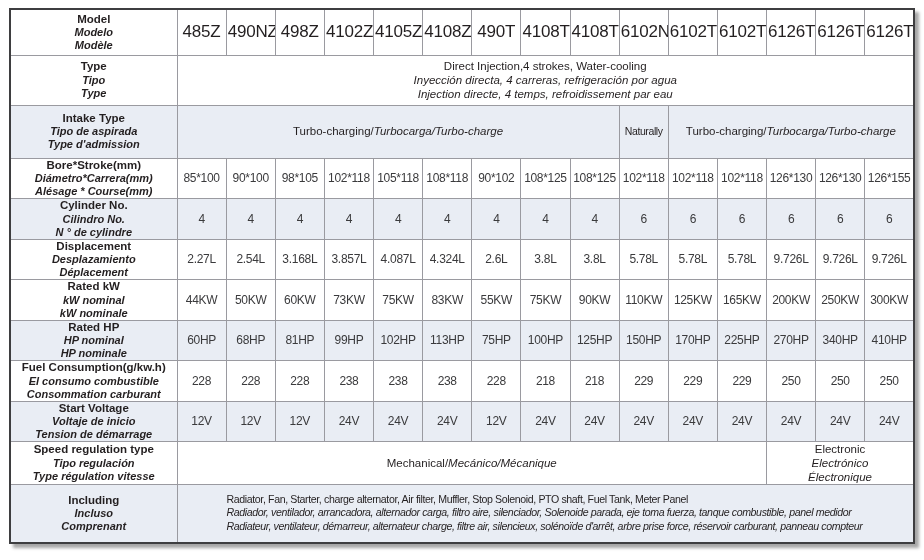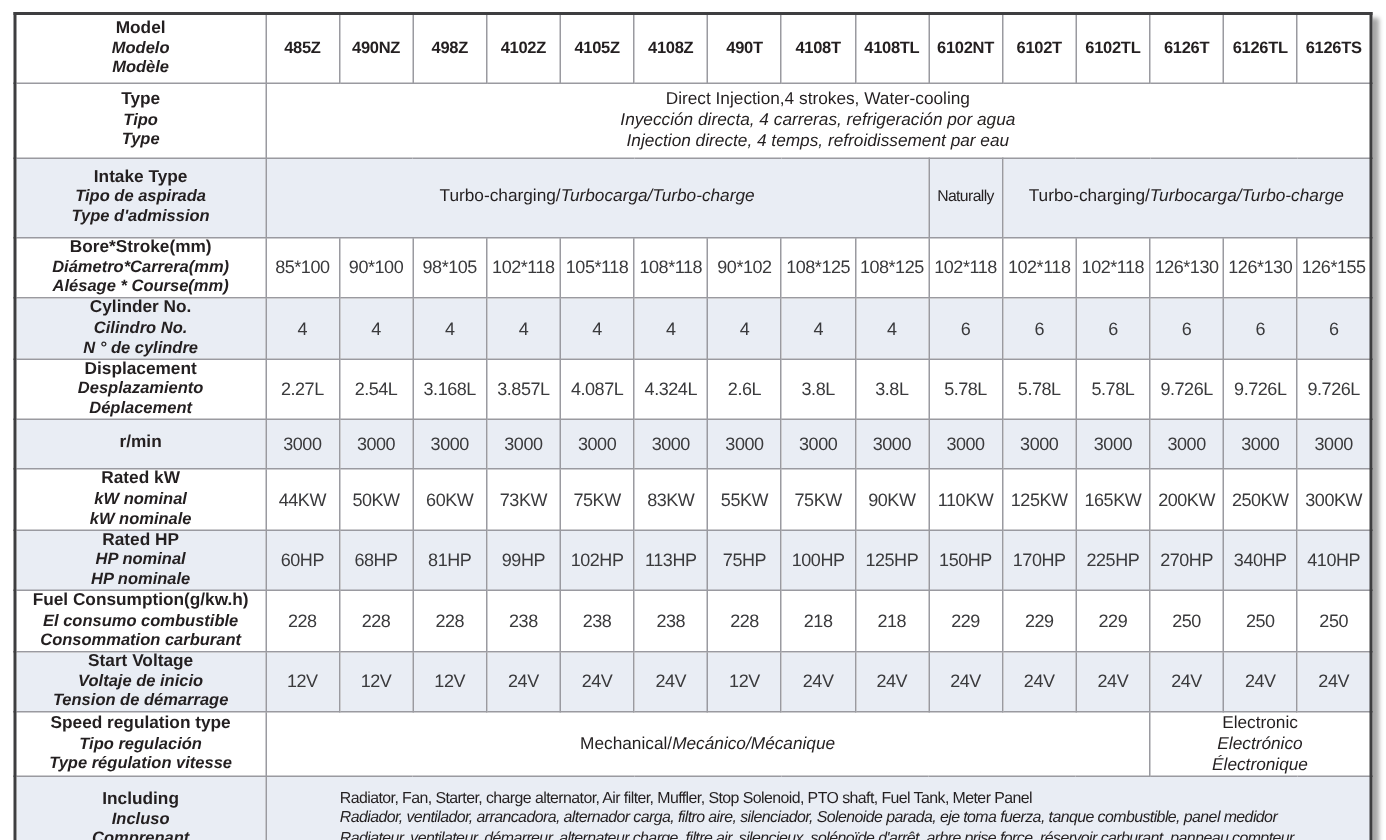--- a/index.html
+++ b/index.html
@@ -42,21 +42,21 @@
   tr[data-row="fuel"]{height:37px;}
   tr[data-row="voltage"]{height:37px;}
   tr[data-row="speed"]{height:41px;}
   tr[data-row="including"]{height:58px;}
   
   th{font-weight:bold;color:var(--label);}
   .lab-main{font-size:11.5px;font-weight:bold;line-height:1.18;}
   .lab-alt{font-size:11px;font-weight:bold;font-style:italic;line-height:1.18;}
   
   td.val{font-size:12px;color:var(--value);letter-spacing:-0.3px;}
-  td.val.bold{font-weight:bold;color:var(--label);font-size:11px;letter-spacing:-0.2px;}
+  td.val.bold{font-weight:normal;color:var(--label);font-size:17px;letter-spacing:-0.2px;}
   
   td.span-cell{font-size:11.5px;font-weight:normal;color:var(--label);}
   td.span-cell .span-line{line-height:1.22;}
   td.span-cell .it{font-style:italic;}
   td.span-cell.small{font-size:10.5px;letter-spacing:-0.4px;margin-top:48px;}
   td.span-cell.left{text-align:left;padding-left:8px;}
   td.span-cell.dense .span-line{
     font-size:10.6px;
     letter-spacing:-0.38px;
     white-space:nowrap;
@@ -197,40 +197,20 @@
           <td class="val">2.6L</td>
           <td class="val">3.8L</td>
           <td class="val">3.8L</td>
           <td class="val">5.78L</td>
           <td class="val">5.78L</td>
           <td class="val">5.78L</td>
           <td class="val">9.726L</td>
           <td class="val">9.726L</td>
           <td class="val">9.726L</td>
         </tr>
-        <tr data-row="rmin" class="shaded">
-          <th>
-            <div class="lab-main">r/min</div>
-          </th>
-          <td class="val">3000</td>
-          <td class="val">3000</td>
-          <td class="val">3000</td>
-          <td class="val">3000</td>
-          <td class="val">3000</td>
-          <td class="val">3000</td>
-          <td class="val">3000</td>
-          <td class="val">3000</td>
-          <td class="val">3000</td>
-          <td class="val">3000</td>
-          <td class="val">3000</td>
-          <td class="val">3000</td>
-          <td class="val">3000</td>
-          <td class="val">3000</td>
-          <td class="val">3000</td>
-        </tr>
         <tr data-row="kw">
           <th>
             <div class="lab-main">Rated kW</div>
             <div class="lab-alt">kW nominal</div>
             <div class="lab-alt">kW nominale</div>
           </th>
           <td class="val">44KW</td>
           <td class="val">50KW</td>
           <td class="val">60KW</td>
           <td class="val">73KW</td>

